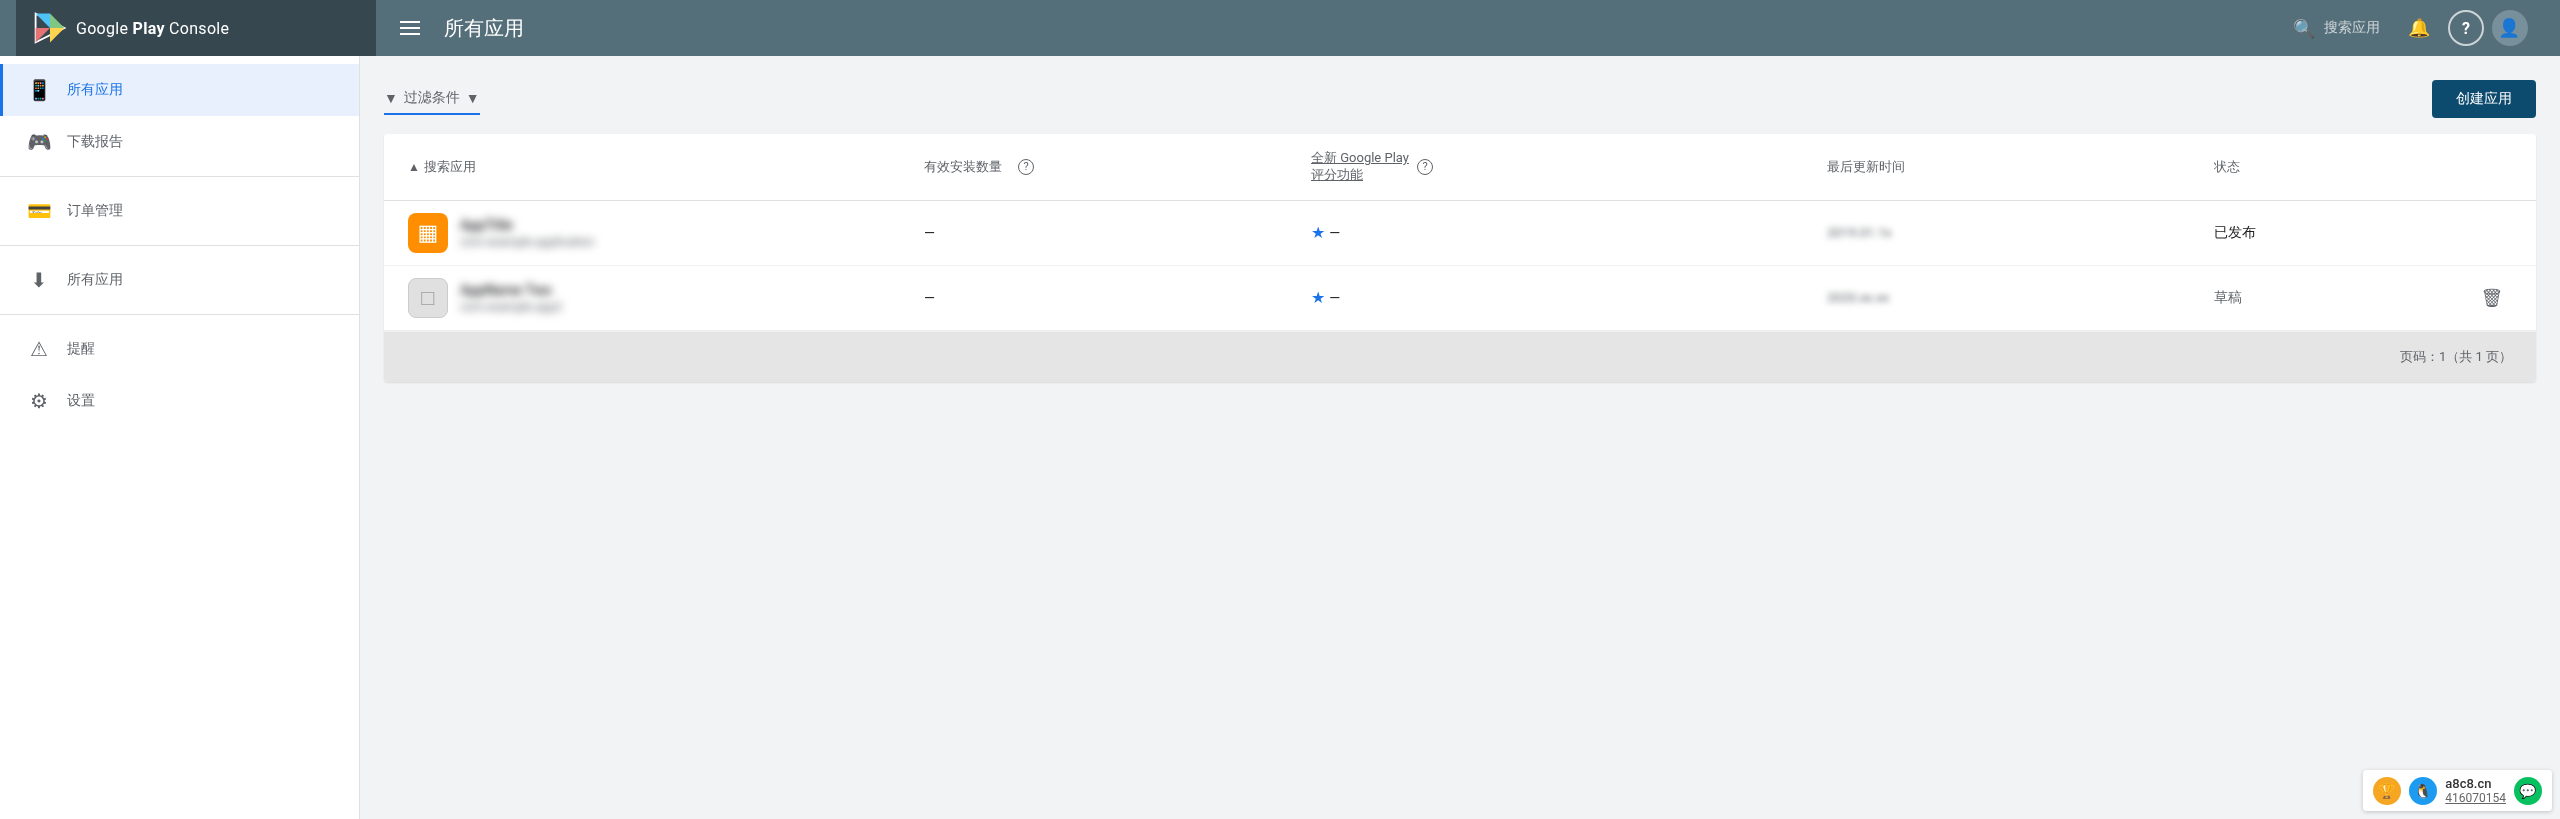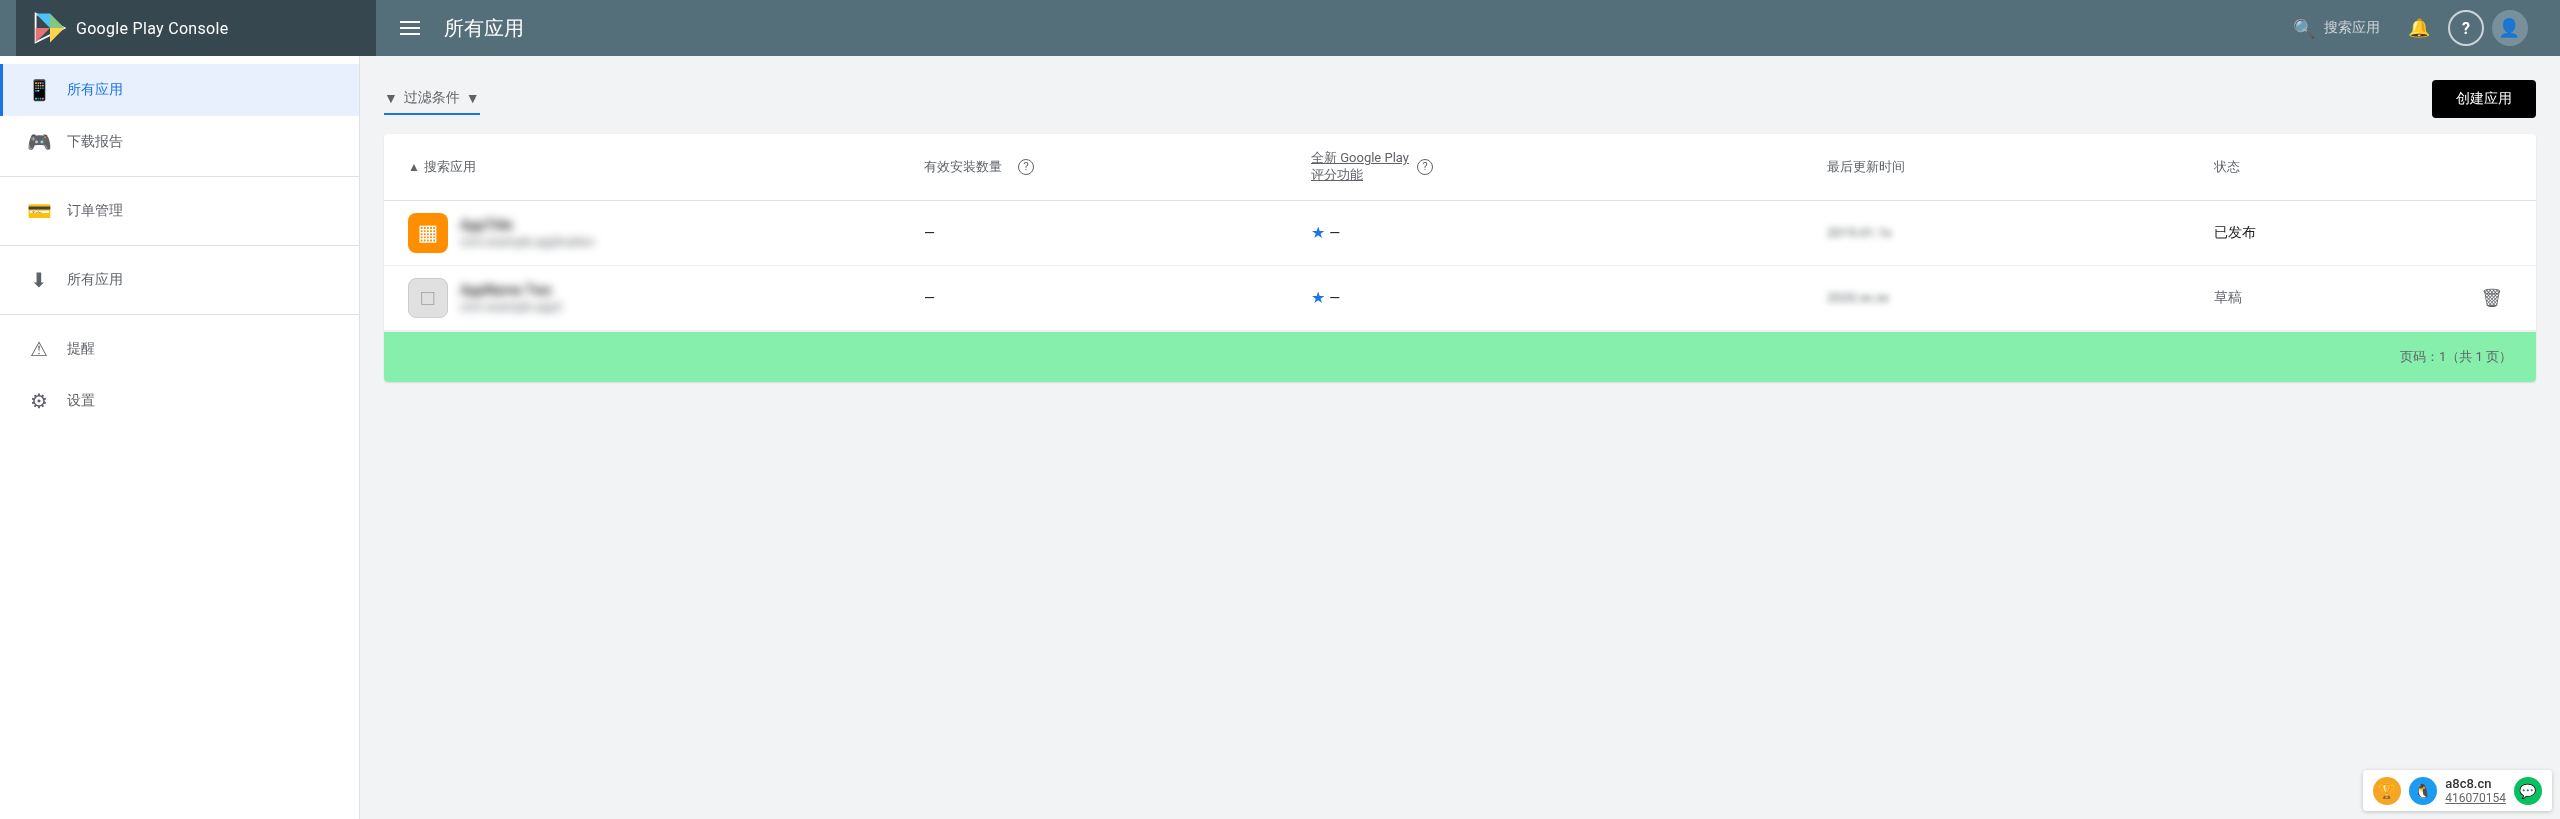--- a/index.html
+++ b/index.html
@@ -35,21 +35,21 @@
     .logo-icon {
       width: 36px;
       height: 36px;
     }
     .logo-text {
       font-size: 16px;
       color: white;
       font-weight: 400;
       letter-spacing: 0.3px;
     }
-    .logo-text span { font-weight: 400; }
+    .logo-text span { font-weight: 700; }
 
     .header-main {
       display: flex;
       align-items: center;
       flex: 1;
       height: 56px;
       background: #546e7a;
       padding: 0 16px;
     }
     .hamburger-btn {
@@ -187,21 +187,21 @@
       gap: 6px;
       background: none;
       border: none;
       color: #5f6368;
       cursor: pointer;
       font-size: 14px;
       padding: 6px 0;
       border-bottom: 2px solid #1a73e8;
     }
     .create-app-btn {
-      background: #000000;
+      background: #0c4a6e;
       color: white;
       border: none;
       border-radius: 4px;
       padding: 10px 24px;
       font-size: 14px;
       cursor: pointer;
       font-weight: 500;
     }
 
     
@@ -275,21 +275,21 @@
       padding: 4px;
     }
 
     
     .pagination {
       display: flex;
       justify-content: flex-end;
       padding: 16px 24px;
       font-size: 13px;
       color: #5f6368;
-      background: #86efac;
+      background: #e5e5e5;
       border-top: 1px solid #f0f0f0;
     }
 
     
     .watermark-area {
       position: fixed;
       bottom: 8px;
       right: 8px;
       display: flex;
       align-items: center;

